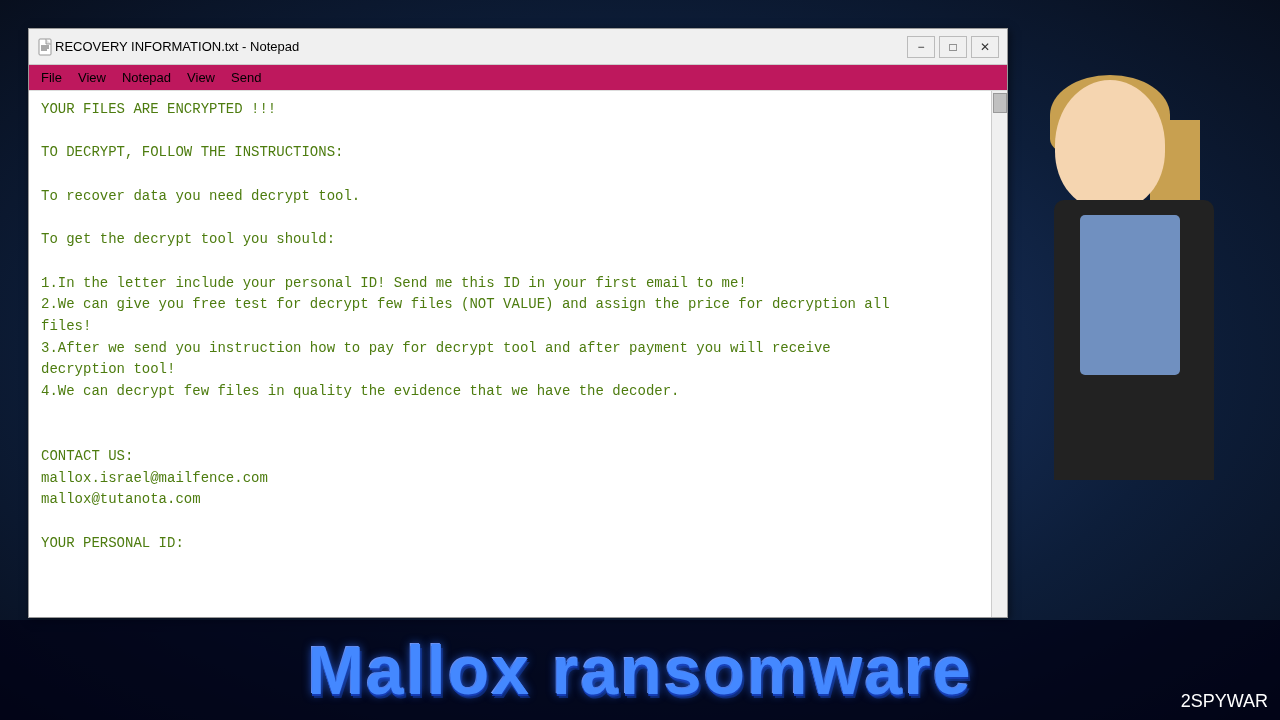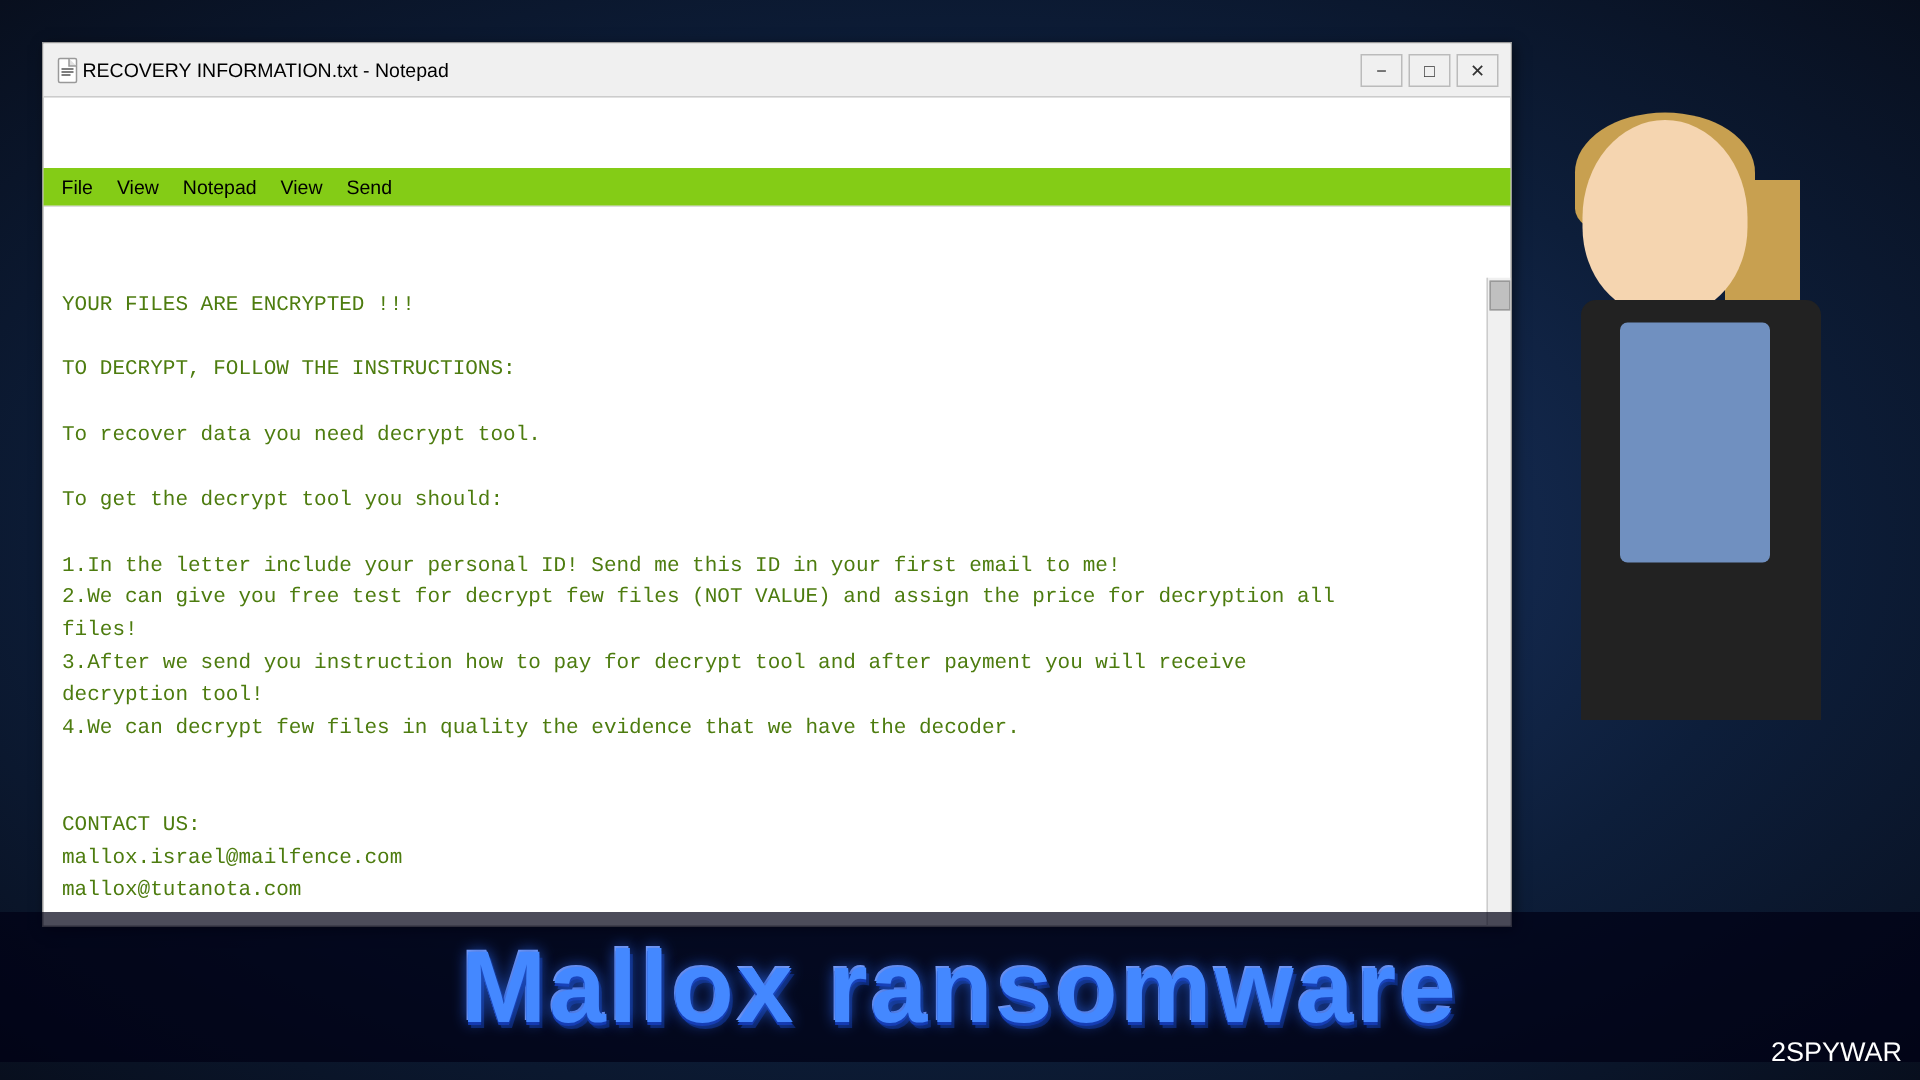--- a/index.html
+++ b/index.html
@@ -26,21 +26,20 @@
       top: 28px;
       left: 28px;
       width: 980px;
       height: 590px;
       background: #fff;
       border: 1px solid #999;
       box-shadow: 2px 2px 8px rgba(0,0,0,0.5);
       display: flex;
       flex-direction: column;
       z-index: 10;
-      gap: 47px;
     }
 
     
     .title-bar {
       height: 36px;
       background: #f0f0f0;
       border-bottom: 1px solid #ccc;
       display: flex;
       align-items: center;
       padding: 0 8px;
@@ -68,21 +67,21 @@
       align-items: center;
       justify-content: center;
       font-size: 12px;
       cursor: pointer;
       color: #333;
     }
 
     
     .menu-bar {
       height: 26px;
-      background: #84cc16;
+      background: #be185d;
       border-bottom: 1px solid #ddd;
       display: flex;
       align-items: center;
       padding: 0 4px;
       flex-shrink: 0;
     }
 
     .menu-item {
       padding: 2px 8px;
       font-size: 13px;
@@ -204,21 +203,21 @@
       width: 100px;
       height: 160px;
       background: #7090c0;
       border-radius: 5px;
       z-index: 1;
     }
 
     
     .bottom-bar {
       position: absolute;
-      bottom: 12px;
+      bottom: 0;
       left: 0;
       width: 100%;
       height: 100px;
       background: rgba(0,0,20,0.7);
       display: flex;
       align-items: center;
       justify-content: center;
       z-index: 20;
     }
 

